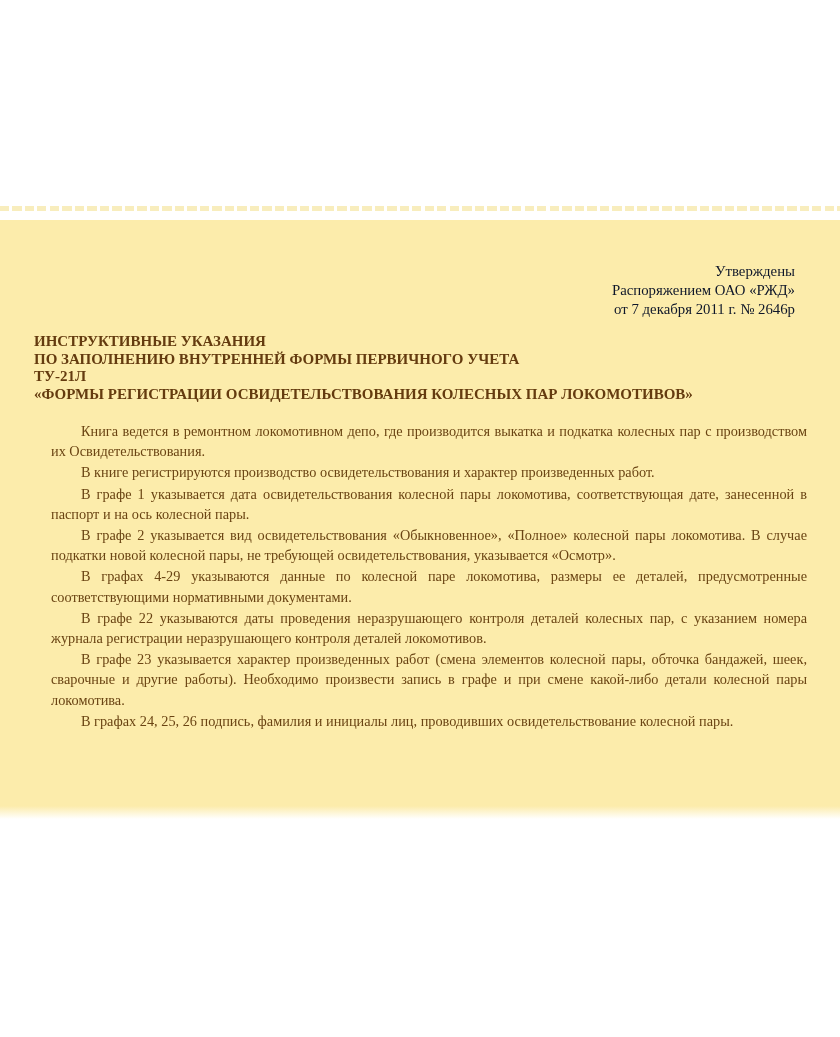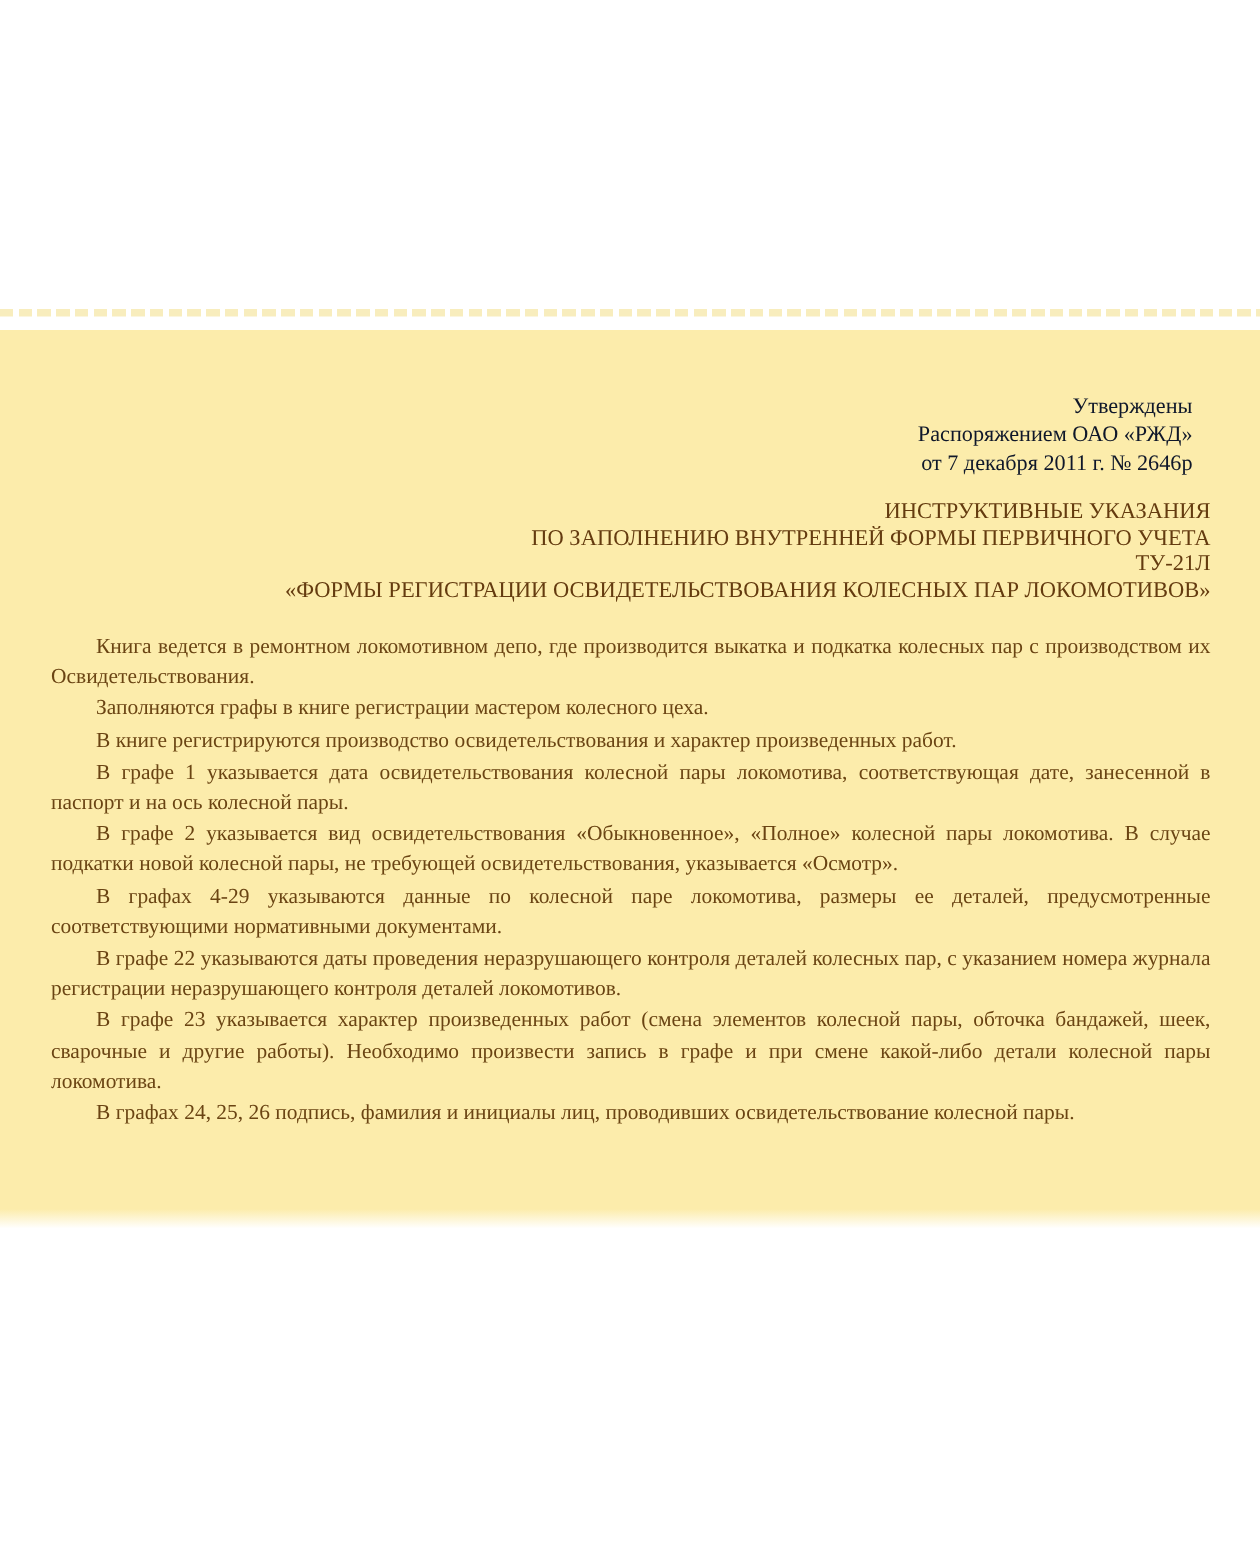--- a/index.html
+++ b/index.html
@@ -48,38 +48,38 @@
     font-size: 14.8px;
     line-height: 19px;
     color: #0f172a;
     white-space: nowrap;
   }
   .doc-title {
     position: absolute;
     top: 113px;
     left: 34px;
     right: 33px;
-    text-align: right;
-    font-weight: normal;
+    text-align: left;
+    font-weight: bold;
     font-size: 15px;
     line-height: 17.6px;
     color: #643b0f;
   }
   .body-text {
     position: absolute;
     top: 201px;
     left: 34px;
     right: 33px;
     font-size: 14.3px;
     line-height: 20.2px;
     color: #6a4413;
     text-align: justify;
   }
   .body-text p {
-    margin: 0 0 1px 0;
+    margin: 0 0 1px 17px;
     text-indent: 30px;
   }
 </style>
 </head>
 <body>
 
 <div class="perforation-line"></div>
 
 <div class="page">
 
@@ -91,21 +91,20 @@
 
   <div class="doc-title">
     <div>ИНСТРУКТИВНЫЕ УКАЗАНИЯ</div>
     <div>ПО ЗАПОЛНЕНИЮ ВНУТРЕННЕЙ ФОРМЫ ПЕРВИЧНОГО УЧЕТА</div>
     <div>ТУ-21Л</div>
     <div>«ФОРМЫ РЕГИСТРАЦИИ ОСВИДЕТЕЛЬСТВОВАНИЯ КОЛЕСНЫХ ПАР ЛОКОМОТИВОВ»</div>
   </div>
 
   <div class="body-text">
     <p>Книга ведется в ремонтном локомотивном депо, где производится выкатка и подкатка колесных пар с производством их Освидетельствования.</p>
-    <p>Заполняются графы в книге регистрации мастером колесного цеха.</p>
     <p>В книге регистрируются производство освидетельствования и характер произведенных работ.</p>
     <p>В графе 1 указывается дата освидетельствования колесной пары локомотива, соответствующая дате, занесенной в паспорт и на ось колесной пары.</p>
     <p>В графе 2 указывается вид освидетельствования «Обыкновенное», «Полное» колесной пары локомотива. В случае подкатки новой колесной пары, не требующей освидетельствования, указывается «Осмотр».</p>
     <p>В графах 4-29 указываются данные по колесной паре локомотива, размеры ее деталей, предусмотренные соответствующими нормативными документами.</p>
     <p>В графе 22 указываются даты проведения неразрушающего контроля деталей колесных пар, с указанием номера журнала регистрации неразрушающего контроля деталей локомотивов.</p>
     <p>В графе 23 указывается характер произведенных работ (смена элементов колесной пары, обточка бандажей, шеек, сварочные и другие работы). Необходимо произвести запись в графе и при смене какой-либо детали колесной пары локомотива.</p>
     <p>В графах 24, 25, 26 подпись, фамилия и инициалы лиц, проводивших освидетельствование колесной пары.</p>
   </div>
 
 </div>

